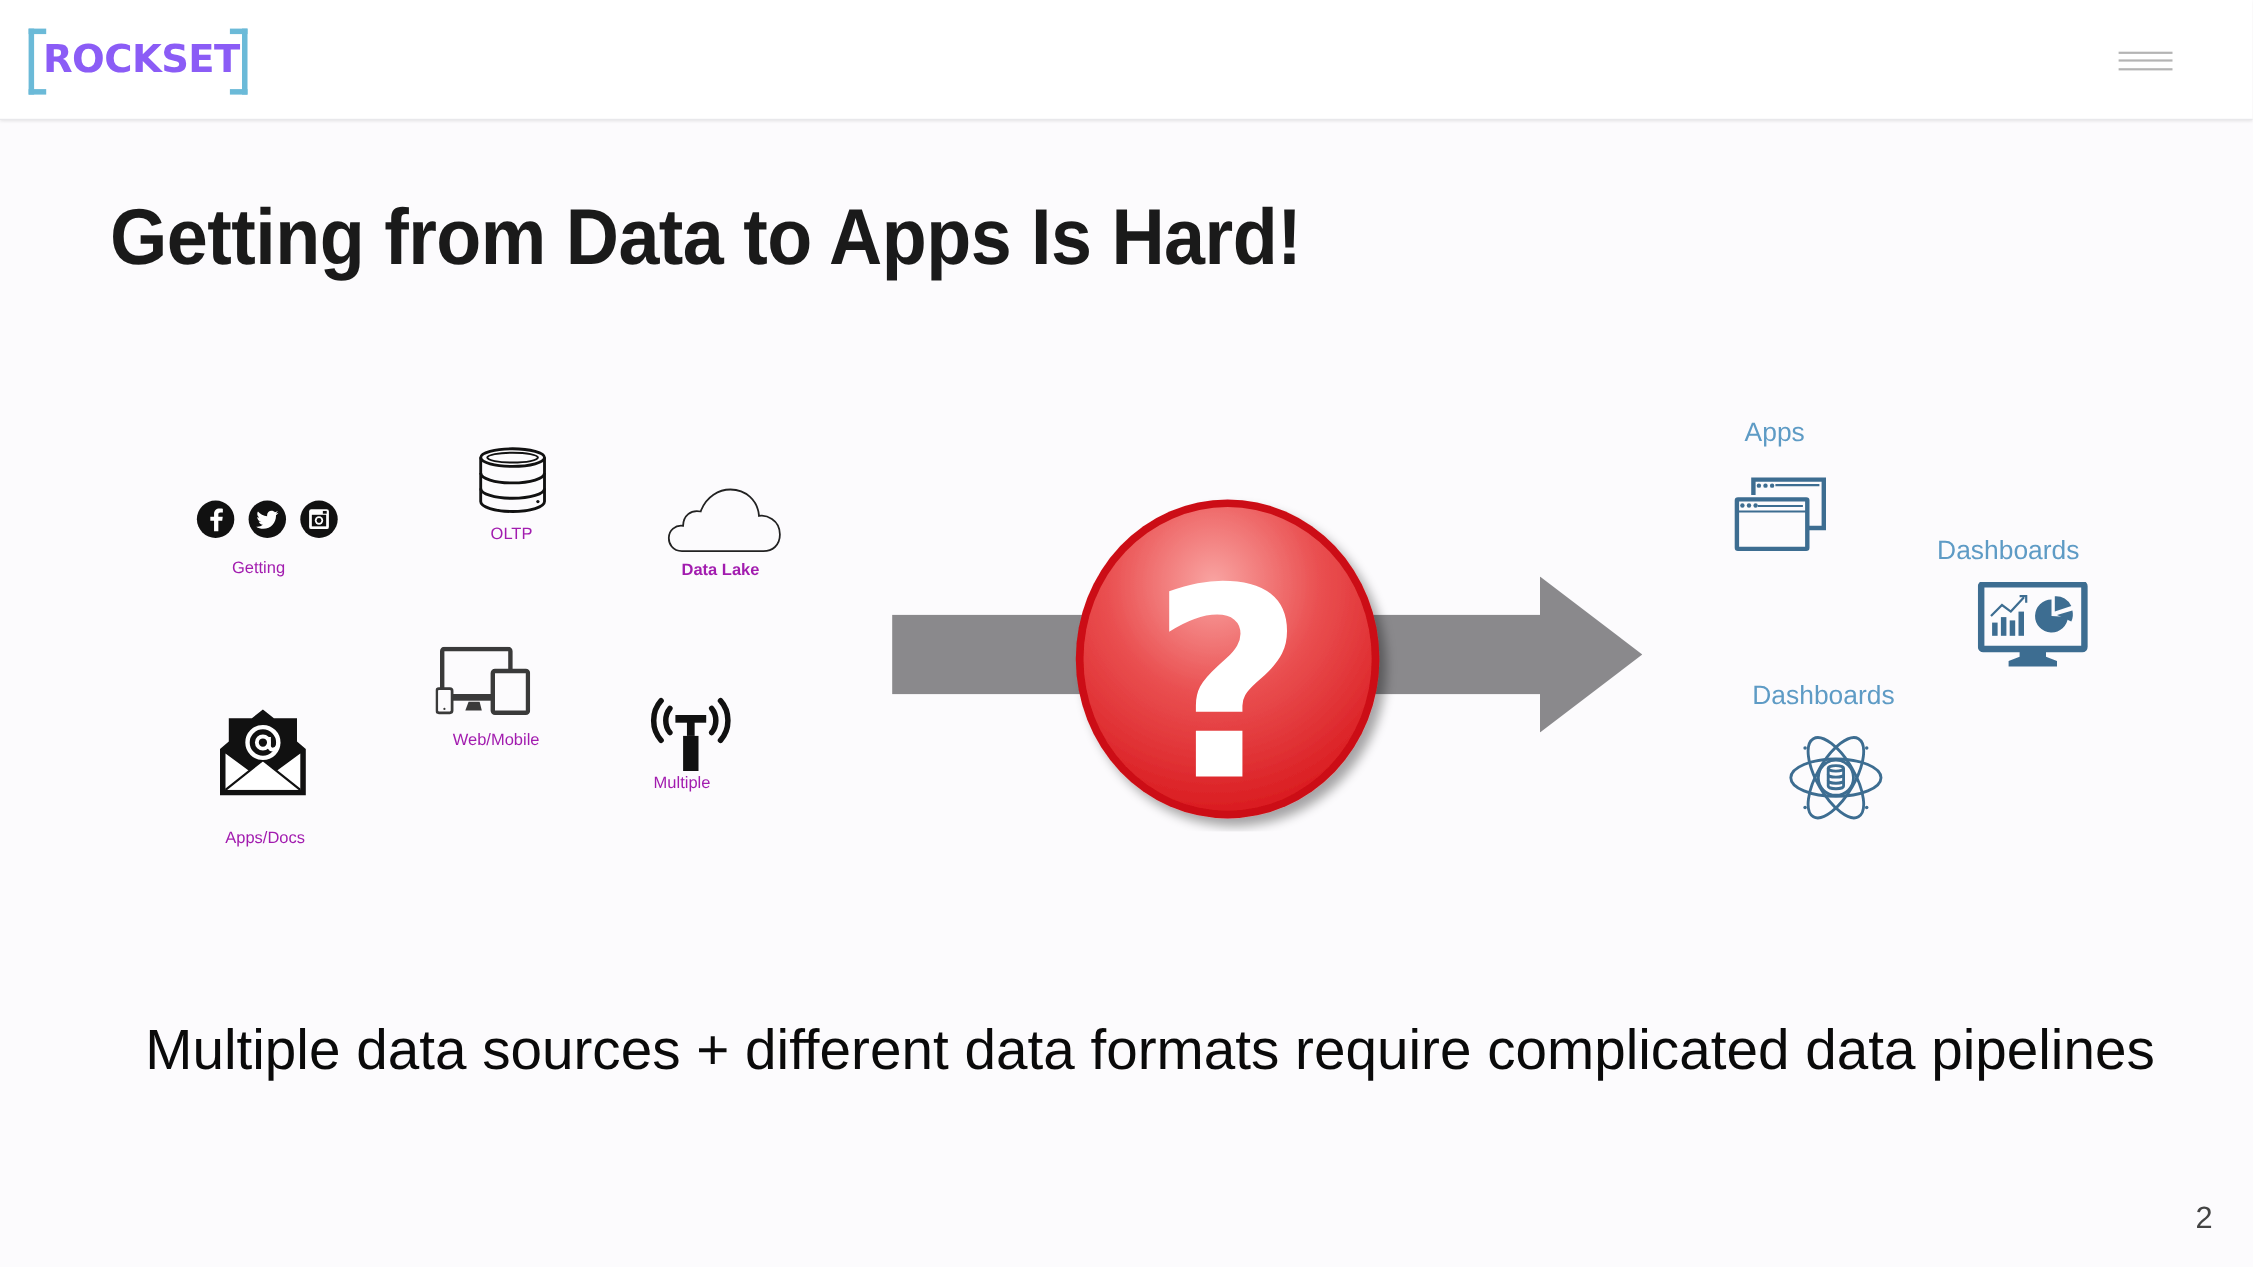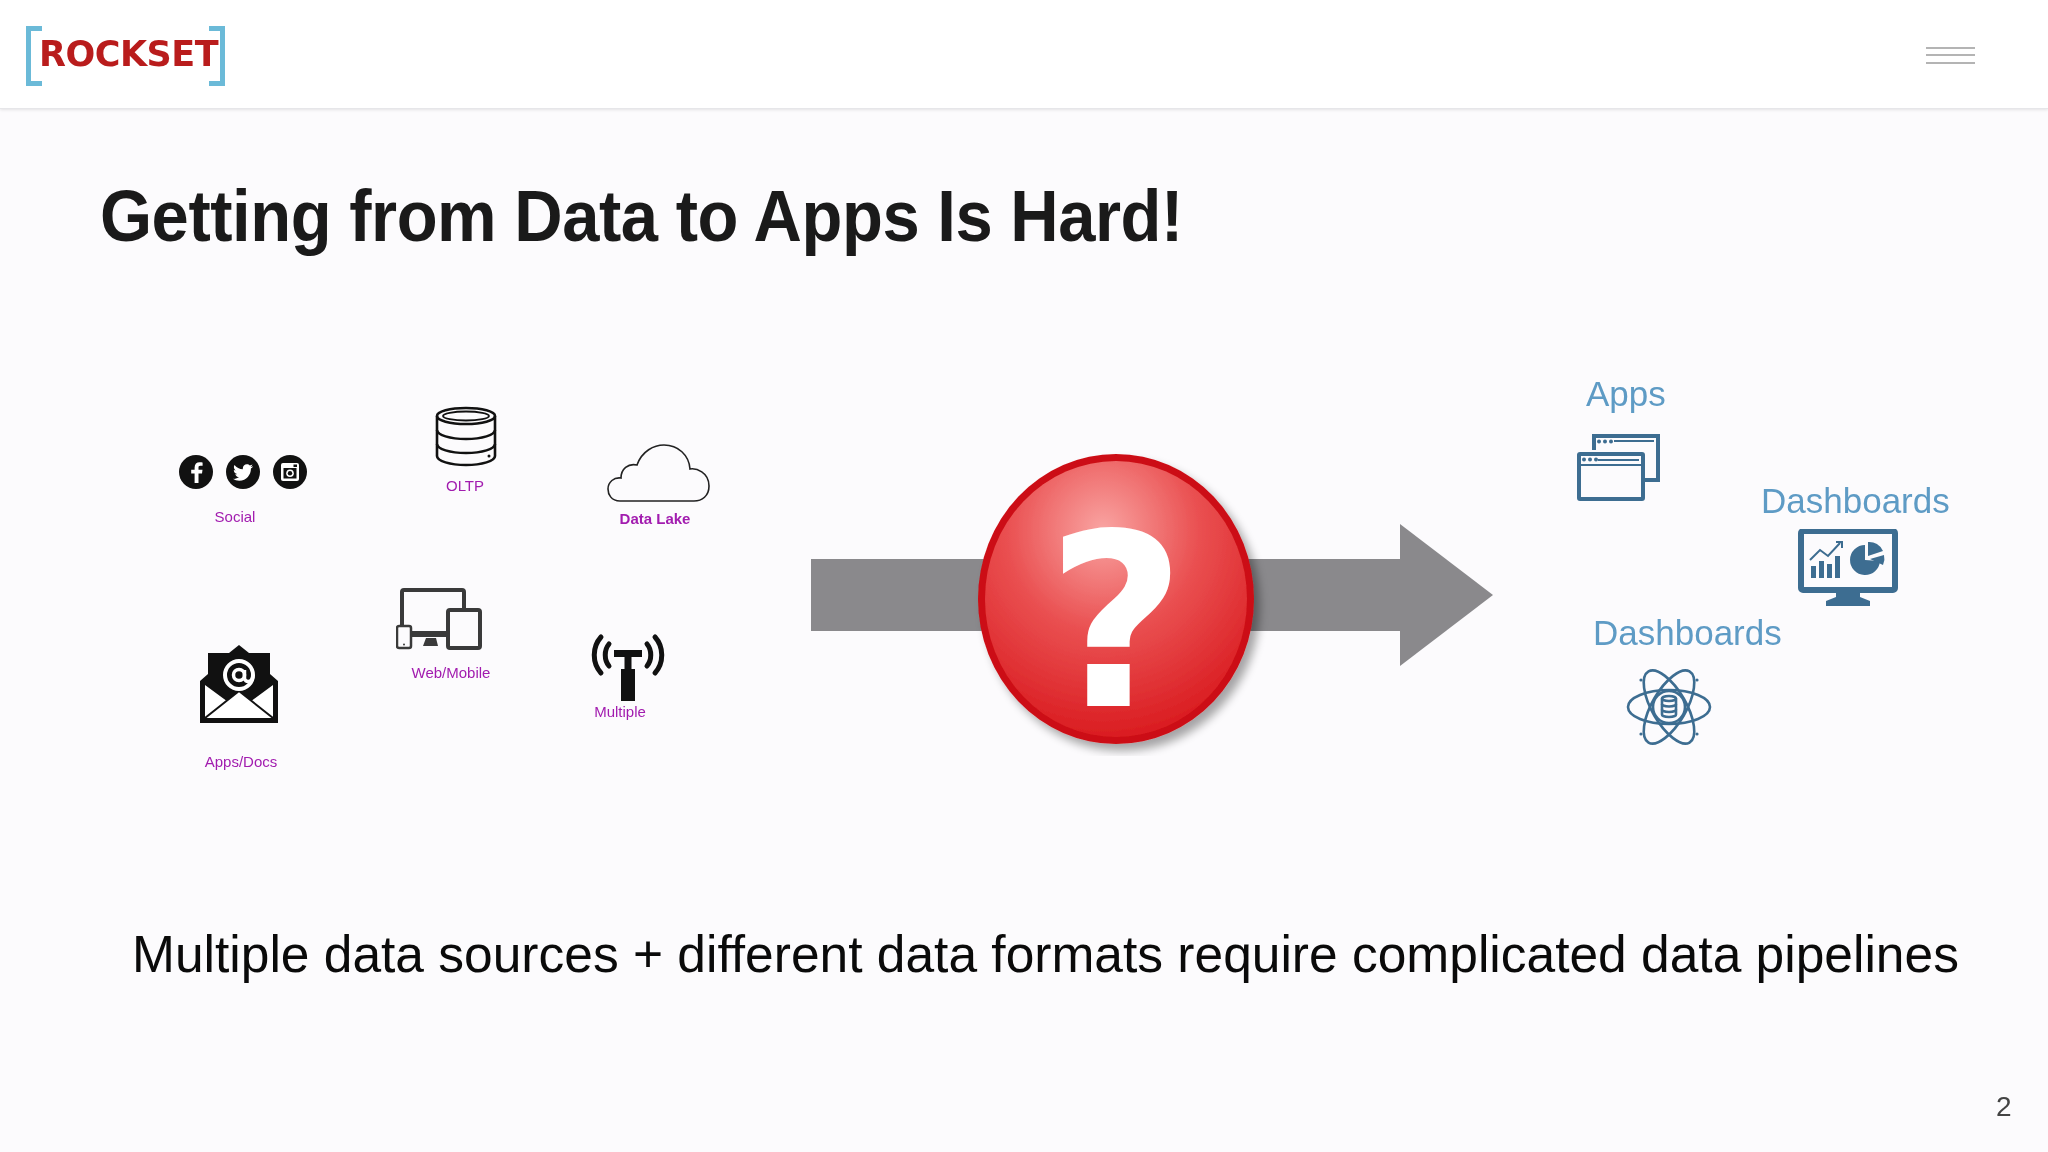--- a/index.html
+++ b/index.html
@@ -21,21 +21,21 @@
       position: absolute; top: 0; width: 11px; height: 50px;
       border: 5px solid #6bbad8;
     }
     .logo .bracket.left { left: 0; border-right: none; }
     .logo .bracket.right { right: 0; border-left: none; }
     .logo .wordmark {
       position: absolute; left: 13px; top: 10px; width: 174px;
       text-align: center;
       font-family: "DejaVu Sans", sans-serif; font-weight: bold;
       font-size: 35px; line-height: 36px; letter-spacing: -0.5px;
-      color: #b91c1c;
+      color: #8b5cf6;
     }
     .menu-button {
       position: absolute; left: 1918px; top: 38px; width: 64px; height: 34px;
       cursor: pointer;
     }
     .menu-button span {
       position: absolute; left: 8px; width: 49px; height: 2px; background: #b4b4b4;
     }
     .slide-title {
       position: absolute; left: 100px; top: 168px;
@@ -45,21 +45,21 @@
       transform: scaleX(0.93); transform-origin: left top;
     }
     .src-label {
       position: absolute; font-family: "Liberation Sans", sans-serif;
       font-size: 15px; line-height: 26px; color: #a21caf; white-space: nowrap;
       transform: translateX(-50%);
     }
     .icon { position: absolute; }
     .dest-label {
       position: absolute; font-family: "Liberation Sans", sans-serif;
-      font-size: 35px; line-height: 36px; color: #5e9bc5; white-space: nowrap;
+      font-size: 24px; line-height: 36px; color: #5e9bc5; white-space: nowrap;
     }
     .subtitle {
       position: absolute; left: 132px; top: 912px;
       font-family: "Liberation Sans", sans-serif; font-size: 51.5px; line-height: 60px;
       color: #0a0a0a; white-space: nowrap; margin-top: 12px;
     }
     .page-number {
       position: absolute; left: 1996px; top: 1092px;
       font-family: "Liberation Sans", sans-serif; font-size: 28px; line-height: 30px;
       color: #444;
@@ -99,21 +99,21 @@
     <g>
       <circle cx="112" cy="18" r="17" fill="#111"></circle>
       <rect x="103" y="9" width="18" height="18" rx="2" fill="#fff"></rect>
       <rect x="105.5" y="14" width="13" height="10.5" fill="#111"></rect>
       <circle cx="112" cy="19.2" r="3.8" fill="#fff"></circle>
       <circle cx="112" cy="19.2" r="2.2" fill="#111"></circle>
       <rect x="115.5" y="10.5" width="3.5" height="2.5" fill="#111"></rect>
     </g>
   </svg>
 </div>
-<div class="src-label" style="left:235px; top:504px;">Social</div>
+<div class="src-label" style="left:235px; top:504px;">Getting</div>
 
 <div class="icon" style="left:434px; top:406px; width:64px; height:62px;">
   <svg width="64" height="62" viewBox="0 0 64 62" fill="none" stroke="#111" stroke-width="2.6">
     <ellipse cx="32" cy="10" rx="29" ry="8"></ellipse>
     <ellipse cx="32" cy="10" rx="23" ry="4.5" stroke-width="1.8"></ellipse>
     <path d="M3 10 V50 C3 55 16 59 32 59 C48 59 61 55 61 50 V10"></path>
     <path d="M3 24 C3 29 16 33 32 33 C48 33 61 29 61 24"></path>
     <path d="M3 38 C3 43 16 47 32 47 C48 47 61 43 61 38"></path>
     <circle cx="55" cy="50" r="1.5" fill="#111" stroke="none"></circle>
   </svg>

